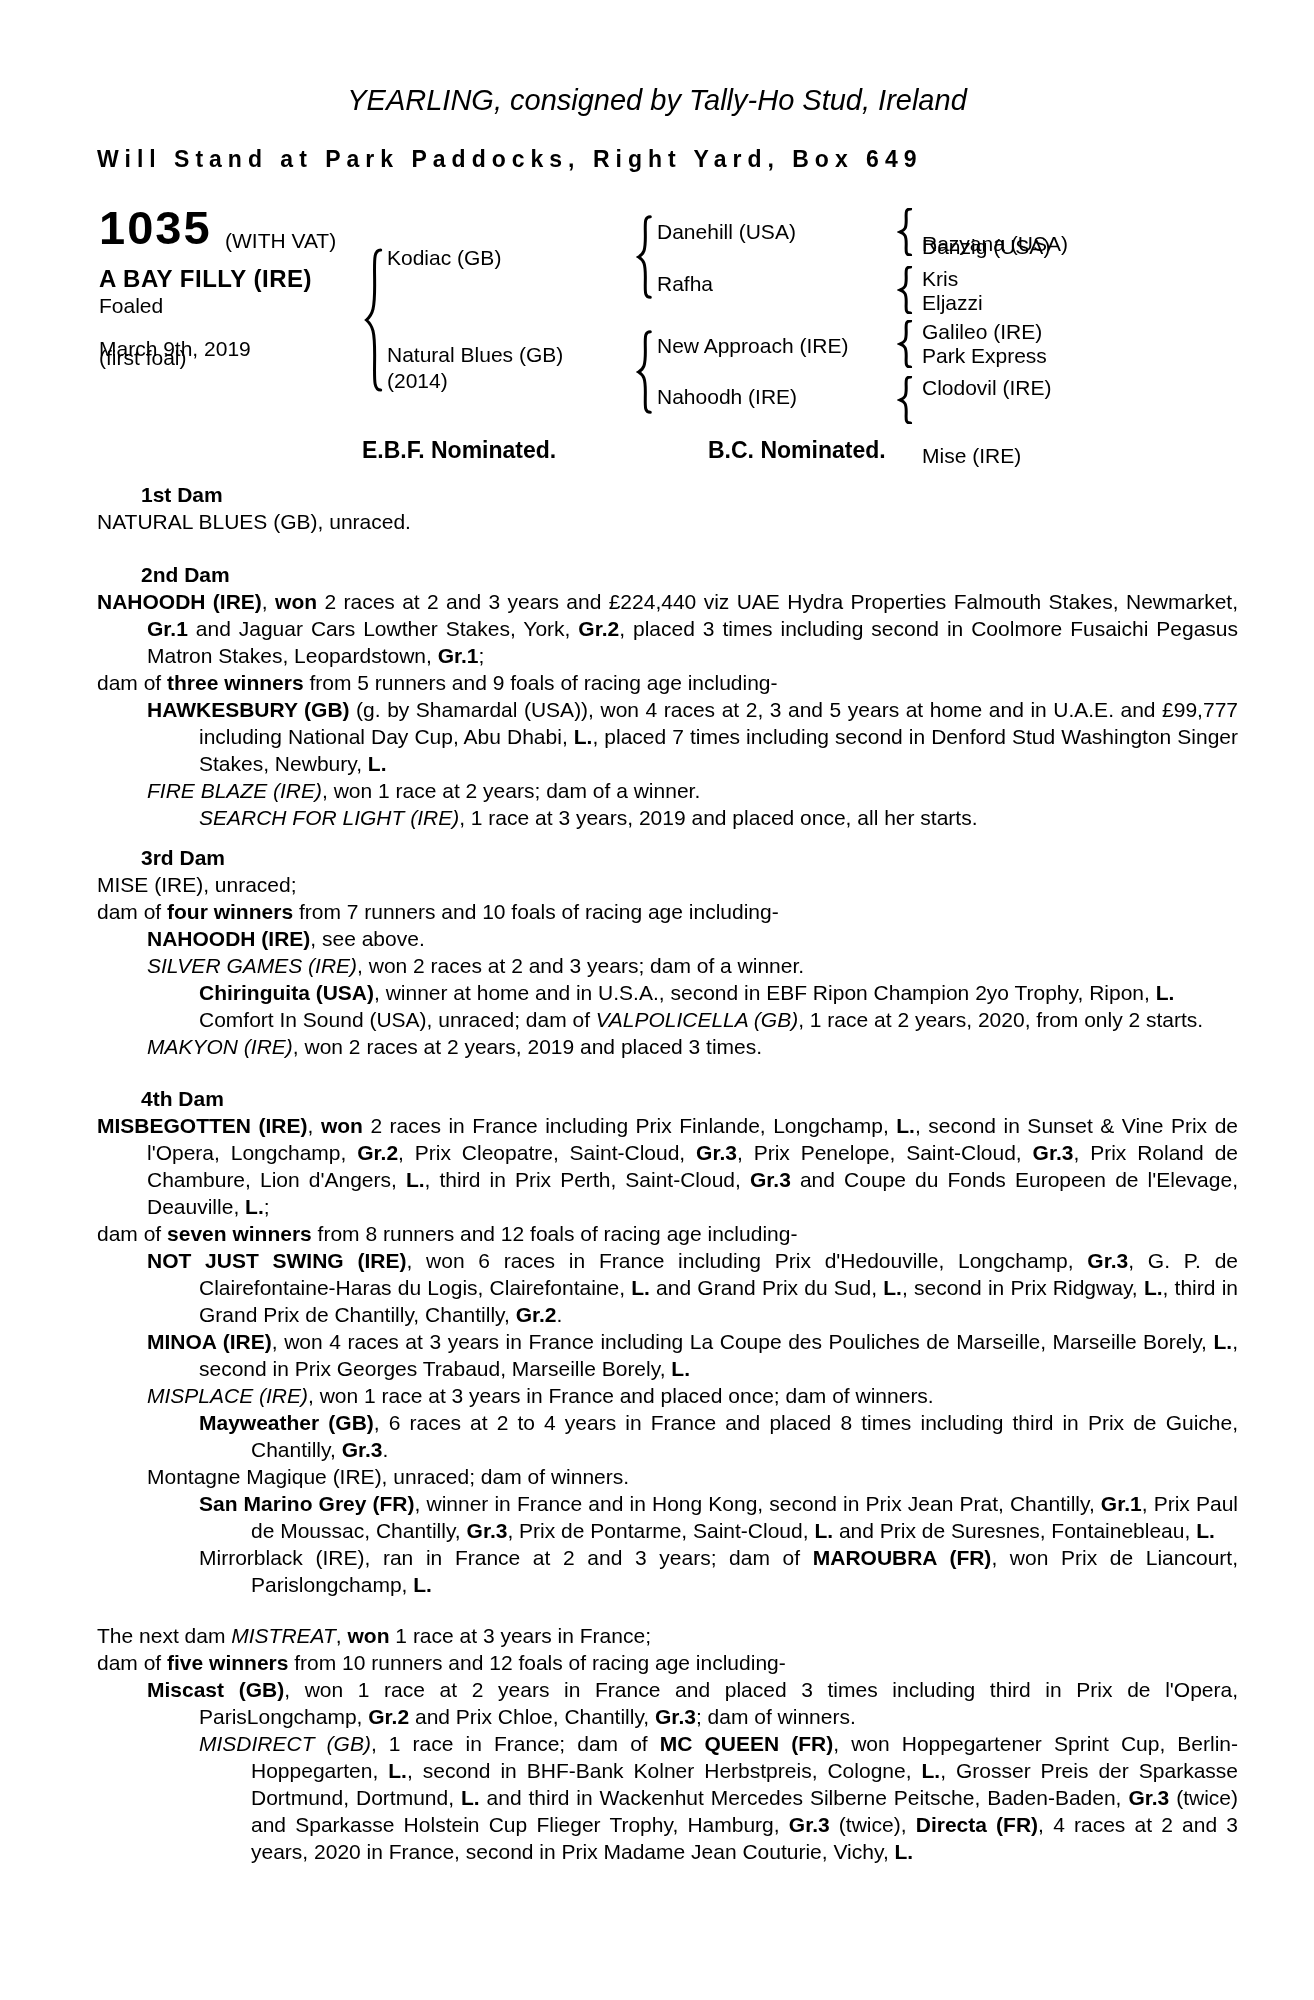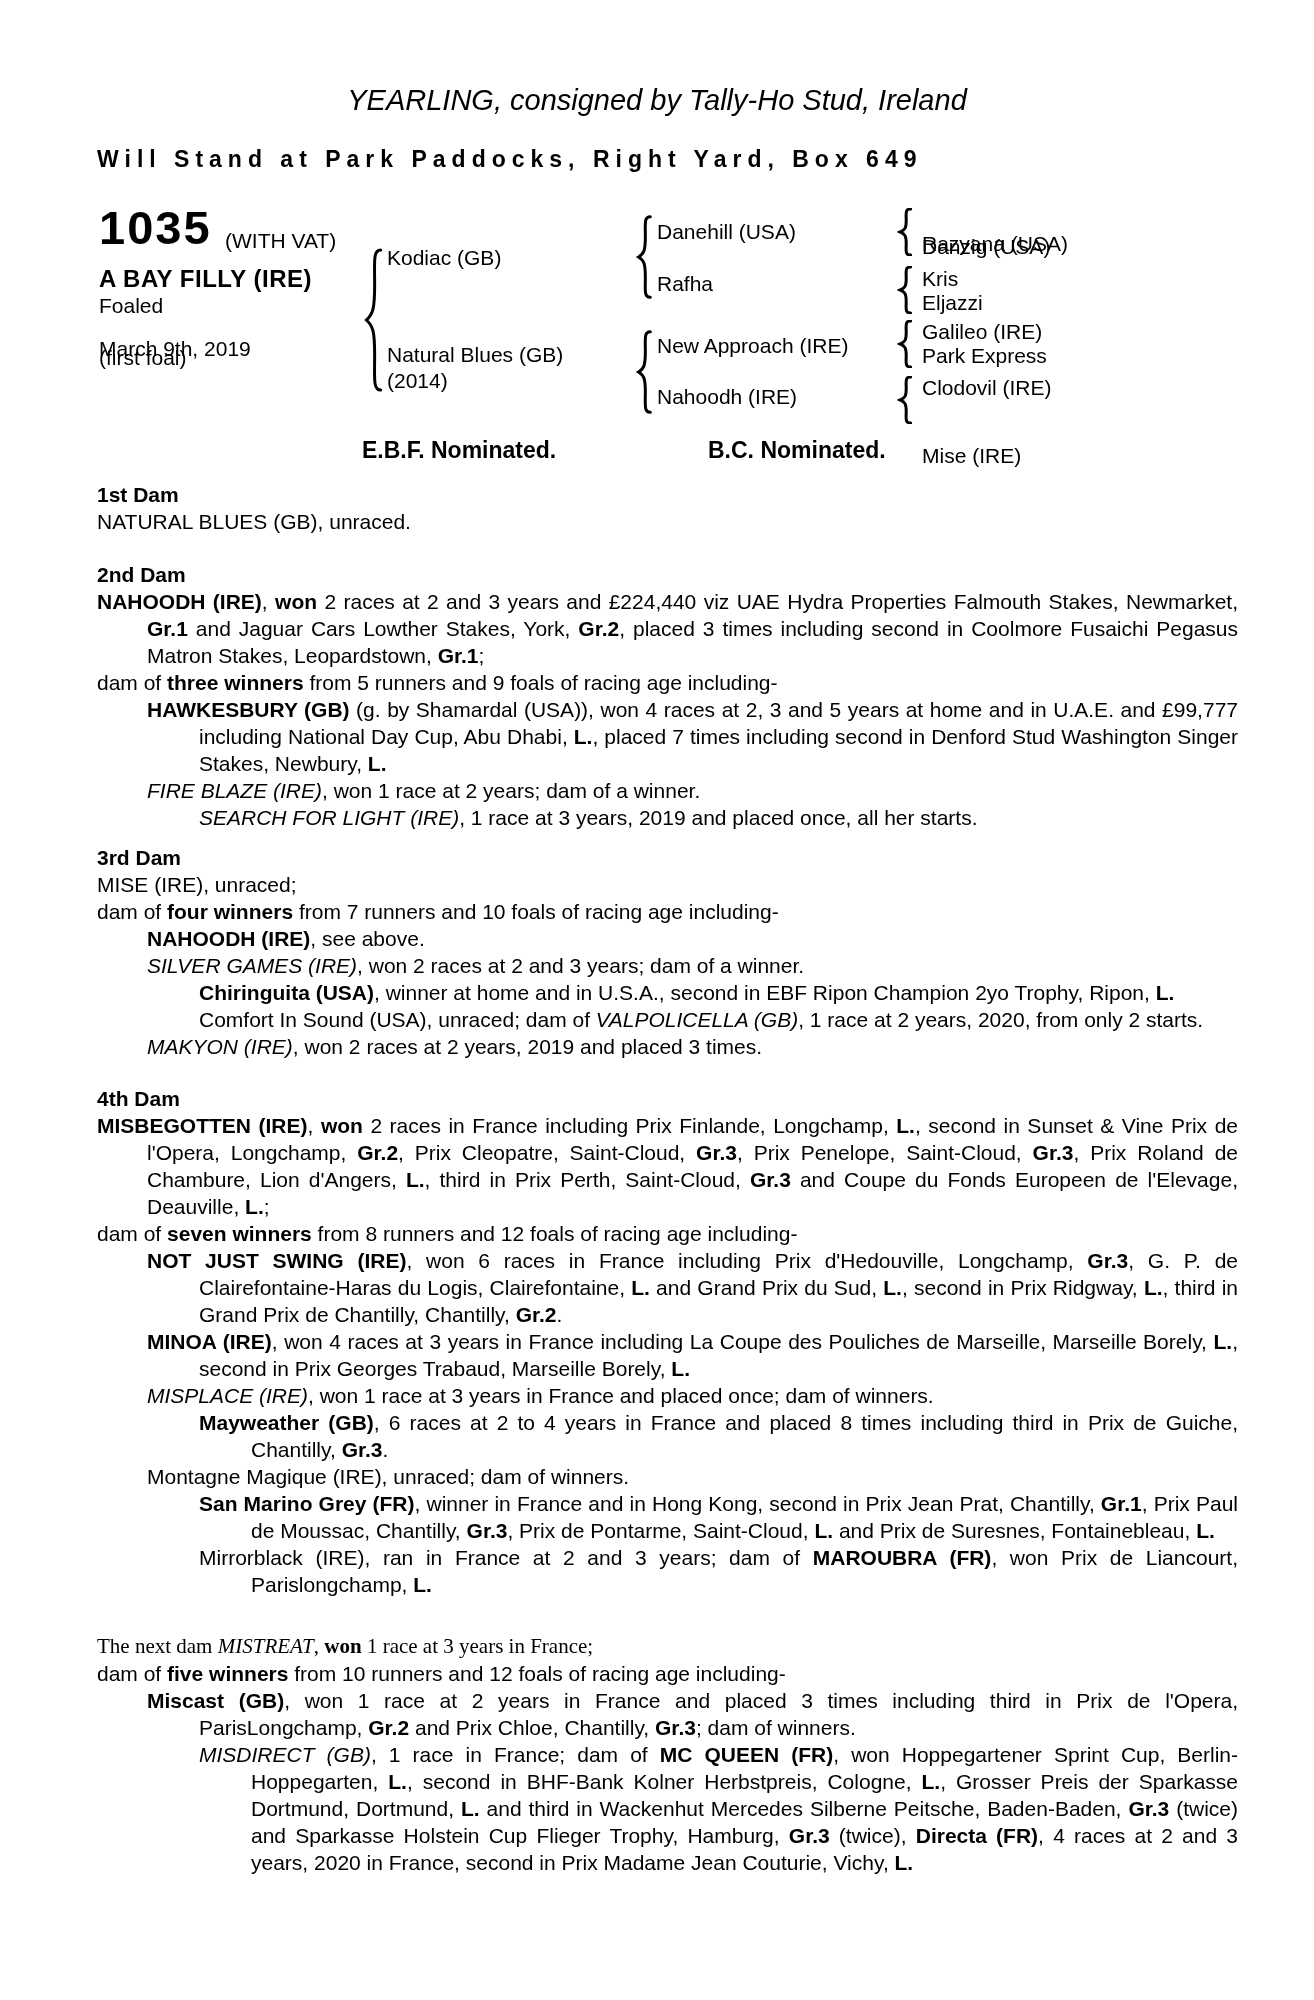--- a/index.html
+++ b/index.html
@@ -39,21 +39,21 @@
   #g-galileo  { left:922px; top:321px; }
   #g-parkexp  { left:922px; top:345px; }
   #g-clodovil { left:922px; top:377px; }
   #g-mise     { left:922px; top:401px;margin-top:44px; }
   #ebf { left:362px; top:437px; font-size:23px; font-weight:bold; }
   #bc  { left:708px; top:437px; font-size:23px; font-weight:bold; }
   #doc {
     position:absolute; left:97px; top:481px; width:1141px;
     font-size:21px; line-height:27px; text-align:justify;
   }
-  .dam-heading { font-weight:bold; }
+  .dam-heading { font-weight:bold;margin-left:44px; }
   .para .b { font-weight:bold; }
   .para .i { font-style:italic; }
   .ind00 { }
   .ind01 { padding-left:50px;  text-indent:-50px; }
   .ind12 { padding-left:102px; text-indent:-52px; }
   .ind23 { padding-left:154px; text-indent:-52px; }
 </style>
 </head>
 <body>
 
@@ -131,17 +131,17 @@
     <div class="dam-heading" style="margin-top: 25px;">4th Dam</div>
     <div class="para ind01"><span class="b">MISBEGOTTEN (IRE)</span><span>, </span><span class="b">won</span><span> 2 races in France including Prix Finlande, Longchamp, </span><span class="b">L.</span><span>, second in Sunset &amp; Vine Prix de l'Opera, Longchamp, </span><span class="b">Gr.2</span><span>, Prix Cleopatre, Saint-Cloud, </span><span class="b">Gr.3</span><span>, Prix Penelope, Saint-Cloud, </span><span class="b">Gr.3</span><span>, Prix Roland de Chambure, Lion d'Angers, </span><span class="b">L.</span><span>, third in Prix Perth, Saint-Cloud, </span><span class="b">Gr.3</span><span> and Coupe du Fonds Europeen de l'Elevage, Deauville, </span><span class="b">L.</span><span>;</span></div>
     <div class="para ind00"><span>dam of </span><span class="b">seven winners</span><span> from 8 runners and 12 foals of racing age including-</span></div>
     <div class="para ind12"><span class="b">NOT JUST SWING (IRE)</span><span>, won 6 races in France including Prix d'Hedouville, Longchamp, </span><span class="b">Gr.3</span><span>, G. P. de Clairefontaine-Haras du Logis, Clairefontaine, </span><span class="b">L.</span><span> and Grand Prix du Sud, </span><span class="b">L.</span><span>, second in Prix Ridgway, </span><span class="b">L.</span><span>, third in Grand Prix de Chantilly, Chantilly, </span><span class="b">Gr.2</span><span>.</span></div>
     <div class="para ind12"><span class="b">MINOA (IRE)</span><span>, won 4 races at 3 years in France including La Coupe des Pouliches de Marseille, Marseille Borely, </span><span class="b">L.</span><span>, second in Prix Georges Trabaud, Marseille Borely, </span><span class="b">L.</span></div>
     <div class="para ind12"><span class="i">MISPLACE (IRE)</span><span>, won 1 race at 3 years in France and placed once; dam of winners.</span></div>
     <div class="para ind23"><span class="b">Mayweather (GB)</span><span>, 6 races at 2 to 4 years in France and placed 8 times including third in Prix de Guiche, Chantilly, </span><span class="b">Gr.3</span><span>.</span></div>
     <div class="para ind12"><span>Montagne Magique (IRE), unraced; dam of winners.</span></div>
     <div class="para ind23"><span class="b">San Marino Grey (FR)</span><span>, winner in France and in Hong Kong, second in Prix Jean Prat, Chantilly, </span><span class="b">Gr.1</span><span>, Prix Paul de Moussac, Chantilly, </span><span class="b">Gr.3</span><span>, Prix de Pontarme, Saint-Cloud, </span><span class="b">L.</span><span> and Prix de Suresnes, Fontainebleau, </span><span class="b">L.</span></div>
     <div class="para ind23"><span>Mirrorblack (IRE), ran in France at 2 and 3 years; dam of </span><span class="b">MAROUBRA (FR)</span><span>, won Prix de Liancourt, Parislongchamp, </span><span class="b">L.</span></div>
-    <div class="para ind00" style="margin-top: 35px; font-family: Liberation Serif, serif;"><span>The next dam </span><span class="i">MISTREAT</span><span>, </span><span class="b">won</span><span> 1 race at 3 years in France;</span></div>
+    <div class="para ind00" style="margin-top: 24px;"><span>The next dam </span><span class="i">MISTREAT</span><span>, </span><span class="b">won</span><span> 1 race at 3 years in France;</span></div>
     <div class="para ind00"><span>dam of </span><span class="b">five winners</span><span> from 10 runners and 12 foals of racing age including-</span></div>
     <div class="para ind12"><span class="b">Miscast (GB)</span><span>, won 1 race at 2 years in France and placed 3 times including third in Prix de l'Opera, ParisLongchamp, </span><span class="b">Gr.2</span><span> and Prix Chloe, Chantilly, </span><span class="b">Gr.3</span><span>; dam of winners.</span></div>
     <div class="para ind23"><span class="i">MISDIRECT (GB)</span><span>, 1 race in France; dam of </span><span class="b">MC QUEEN (FR)</span><span>, won Hoppegartener Sprint Cup, Berlin-Hoppegarten, </span><span class="b">L.</span><span>, second in BHF-Bank Kolner Herbstpreis, Cologne, </span><span class="b">L.</span><span>, Grosser Preis der Sparkasse Dortmund, Dortmund, </span><span class="b">L.</span><span> and third in Wackenhut Mercedes Silberne Peitsche, Baden-Baden, </span><span class="b">Gr.3</span><span> (twice) and Sparkasse Holstein Cup Flieger Trophy, Hamburg, </span><span class="b">Gr.3</span><span> (twice), </span><span class="b">Directa (FR)</span><span>, 4 races at 2 and 3 years, 2020 in France, second in Prix Madame Jean Couturie, Vichy, </span><span class="b">L.</span></div>
   </div>
 
 </body></html>

